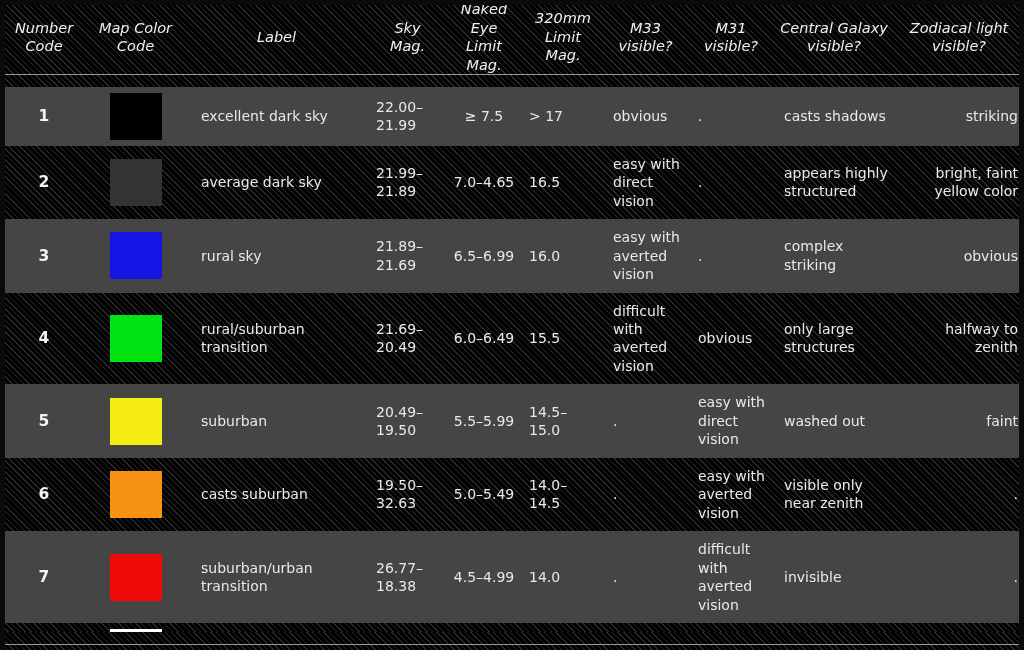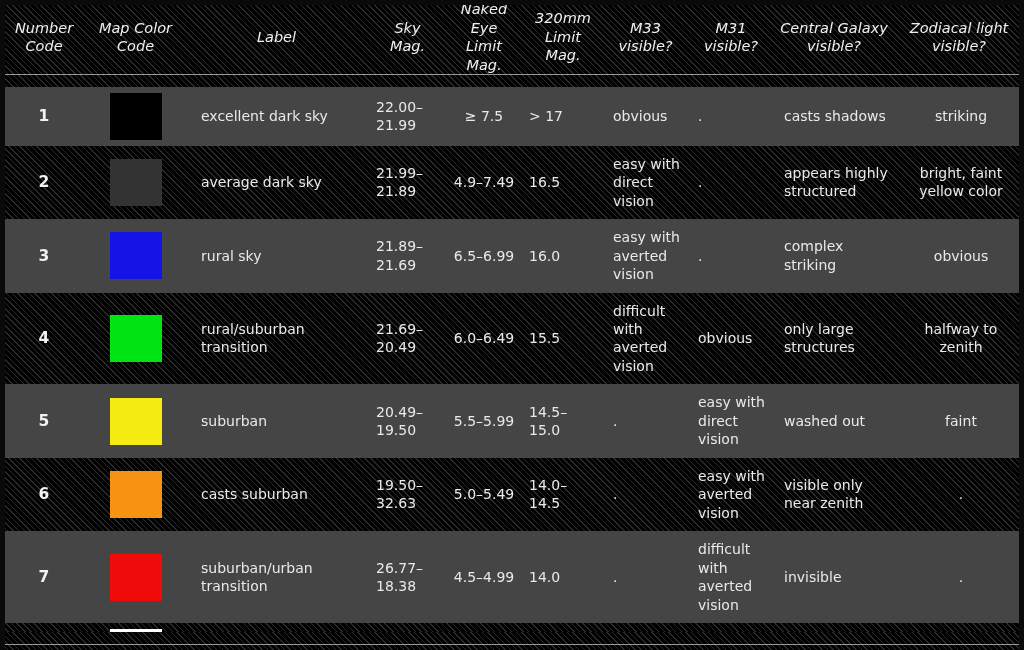--- a/index.html
+++ b/index.html
@@ -114,21 +114,21 @@
     vertical-align: middle;
   }
 
   td.label   { text-align: left; padding-left: 18px; }
   td.sky     { text-align: left; }
   td.naked   { text-align: center; }
   td.lim320  { text-align: left; }
   td.m33     { text-align: left; padding-left: 10px; }
   td.m31     { text-align: left; padding-left: 10px; }
   td.galaxy  { text-align: left; padding-left: 10px; }
-  td.zodiac  { text-align: center; padding-left: 10px; }
+  td.zodiac  { text-align: right; padding-left: 10px; }
 
   
   #footer-band {
     position: absolute;
     left: 0;
     bottom: 0;
     width: 1024px;
     height: 18px;
   }
   #footer-rule {
@@ -238,21 +238,21 @@
           <td class="m33">obvious</td>
           <td class="m31">.</td>
           <td class="galaxy">casts shadows</td>
           <td class="zodiac">striking</td>
         </tr>
         <tr class="hatch">
           <td class="num">2</td>
           <td class="colorcell"><span class="swatch" style="background: rgb(51, 51, 51);"></span></td>
           <td class="label">average dark sky</td>
           <td class="sky"><span>21.99–</span><br><span>21.89</span></td>
-          <td class="naked">4.9–7.49</td>
+          <td class="naked">7.0–4.65</td>
           <td class="lim320">16.5</td>
           <td class="m33">easy with direct vision</td>
           <td class="m31">.</td>
           <td class="galaxy">appears highly structured</td>
           <td class="zodiac">bright, faint yellow color</td>
         </tr>
         <tr class="plain">
           <td class="num">3</td>
           <td class="colorcell"><span class="swatch" style="background: rgb(20, 20, 230);"></span></td>
           <td class="label">rural sky</td>

